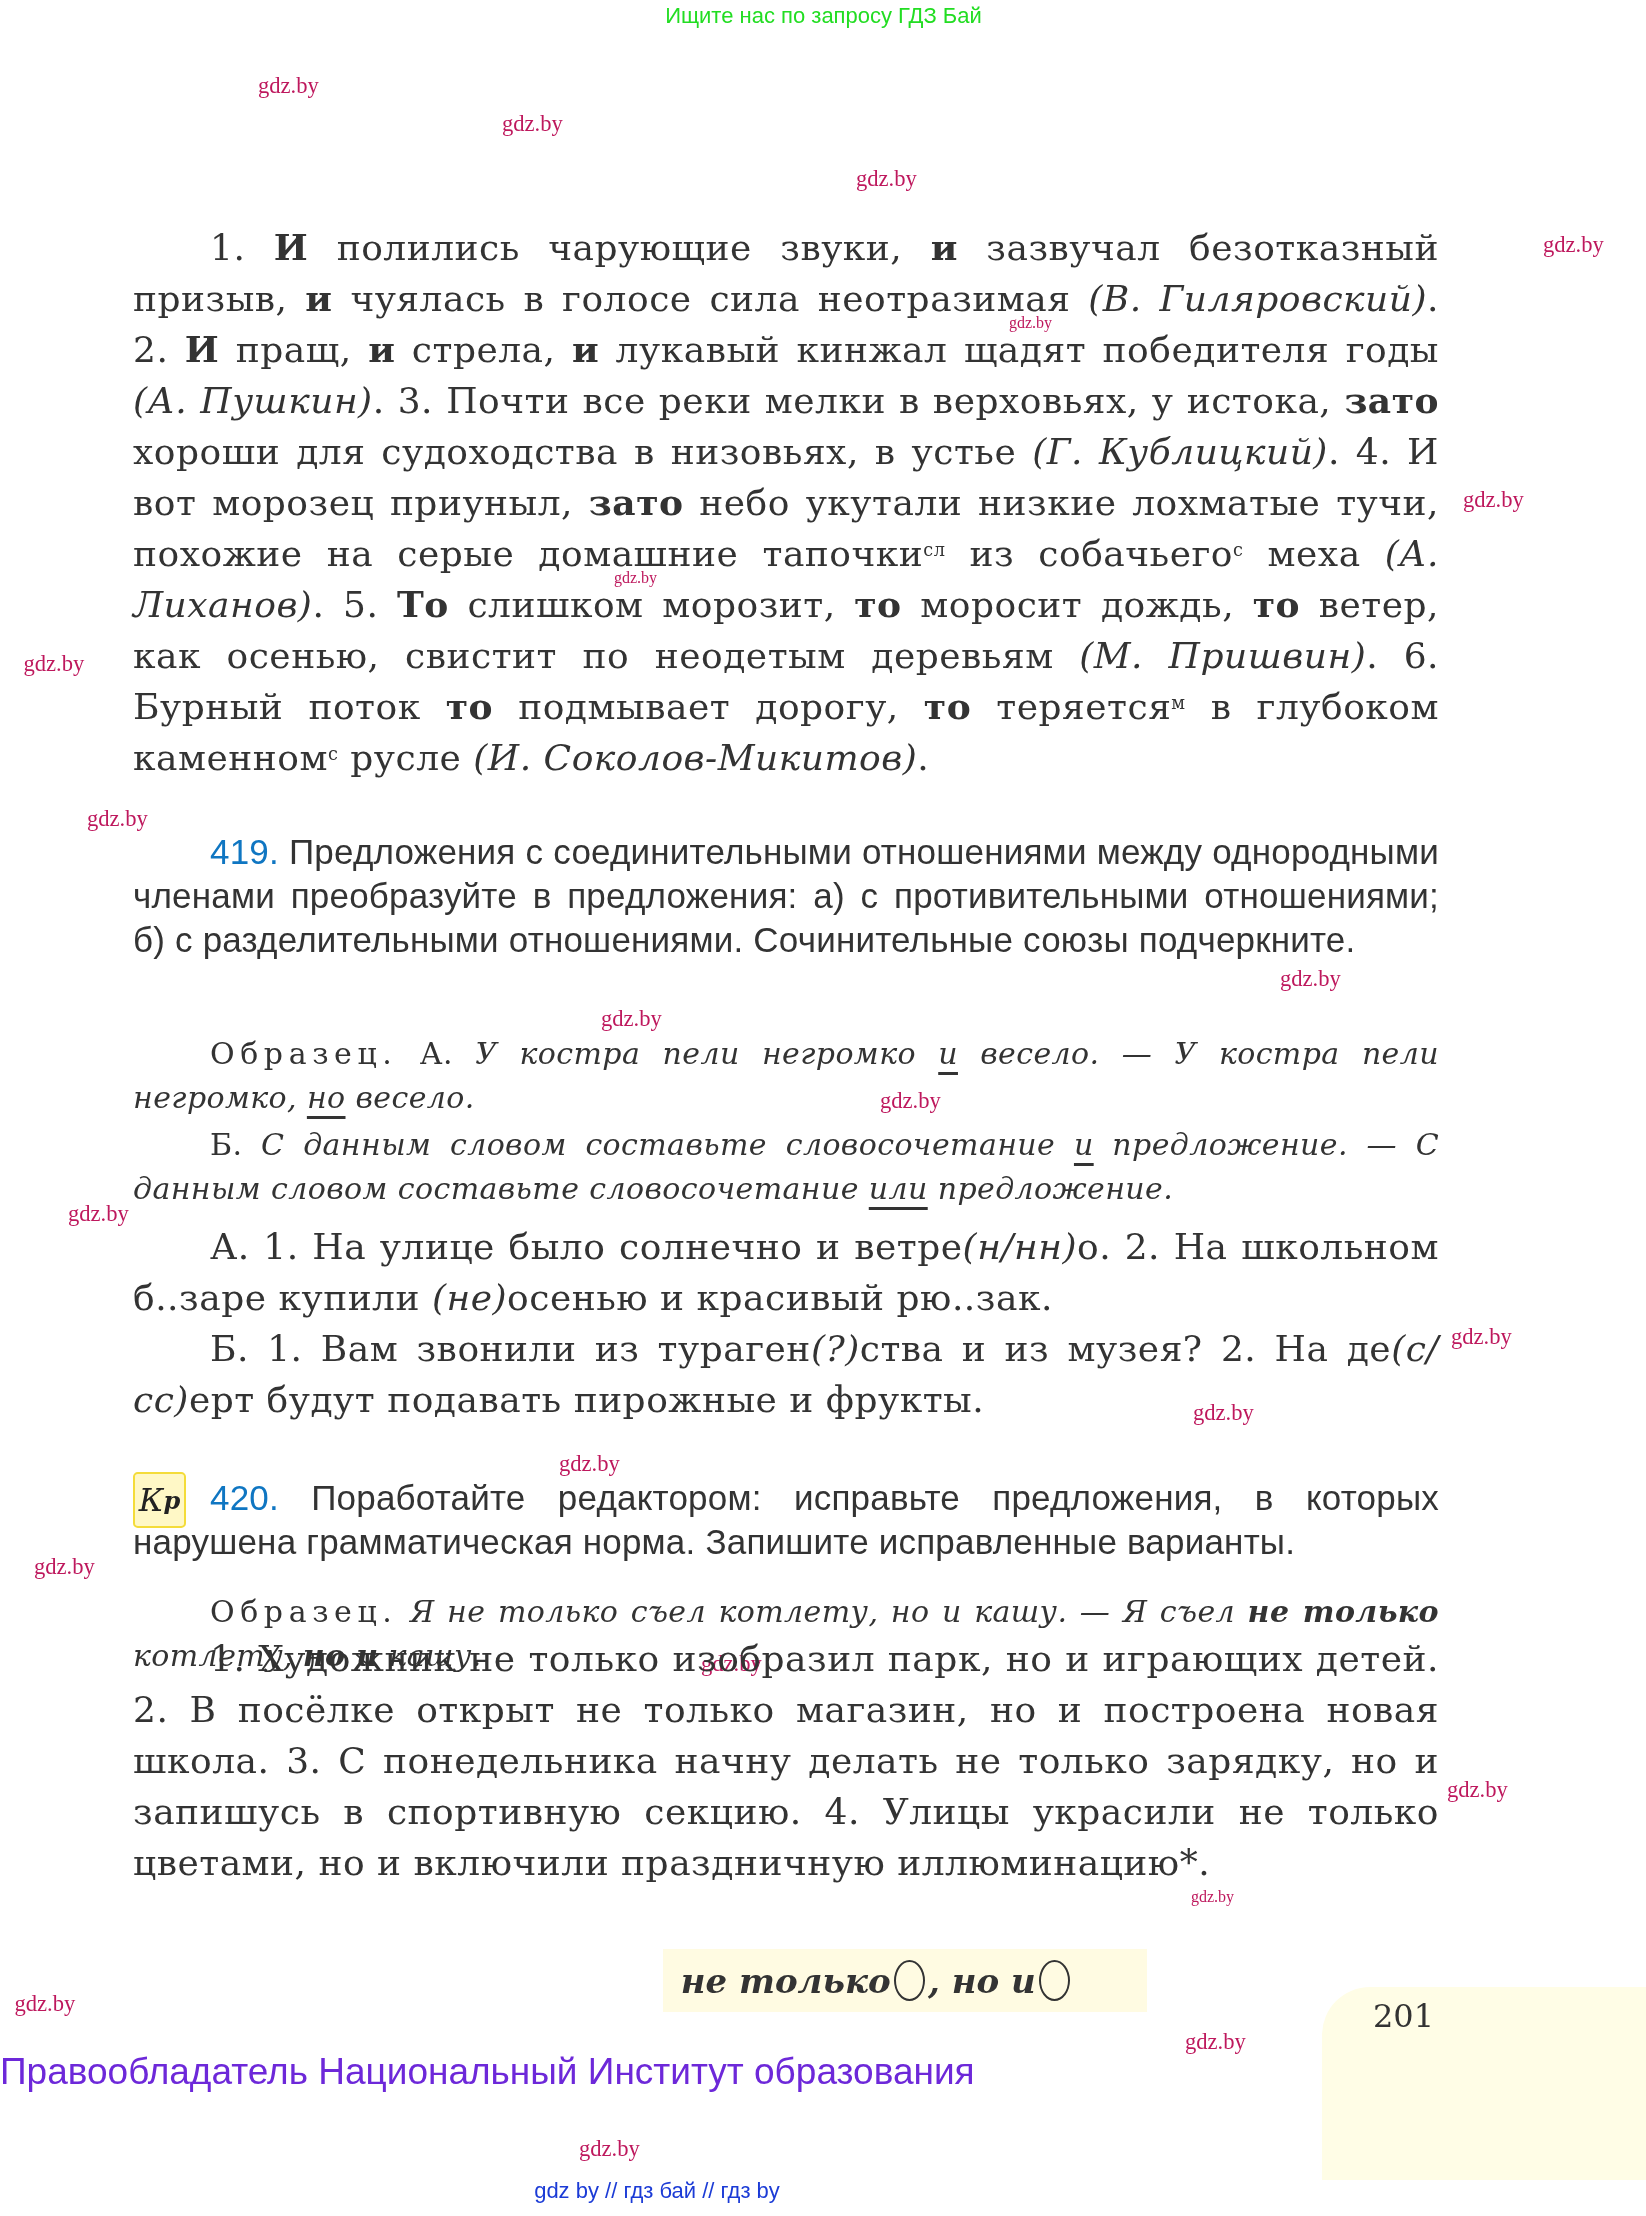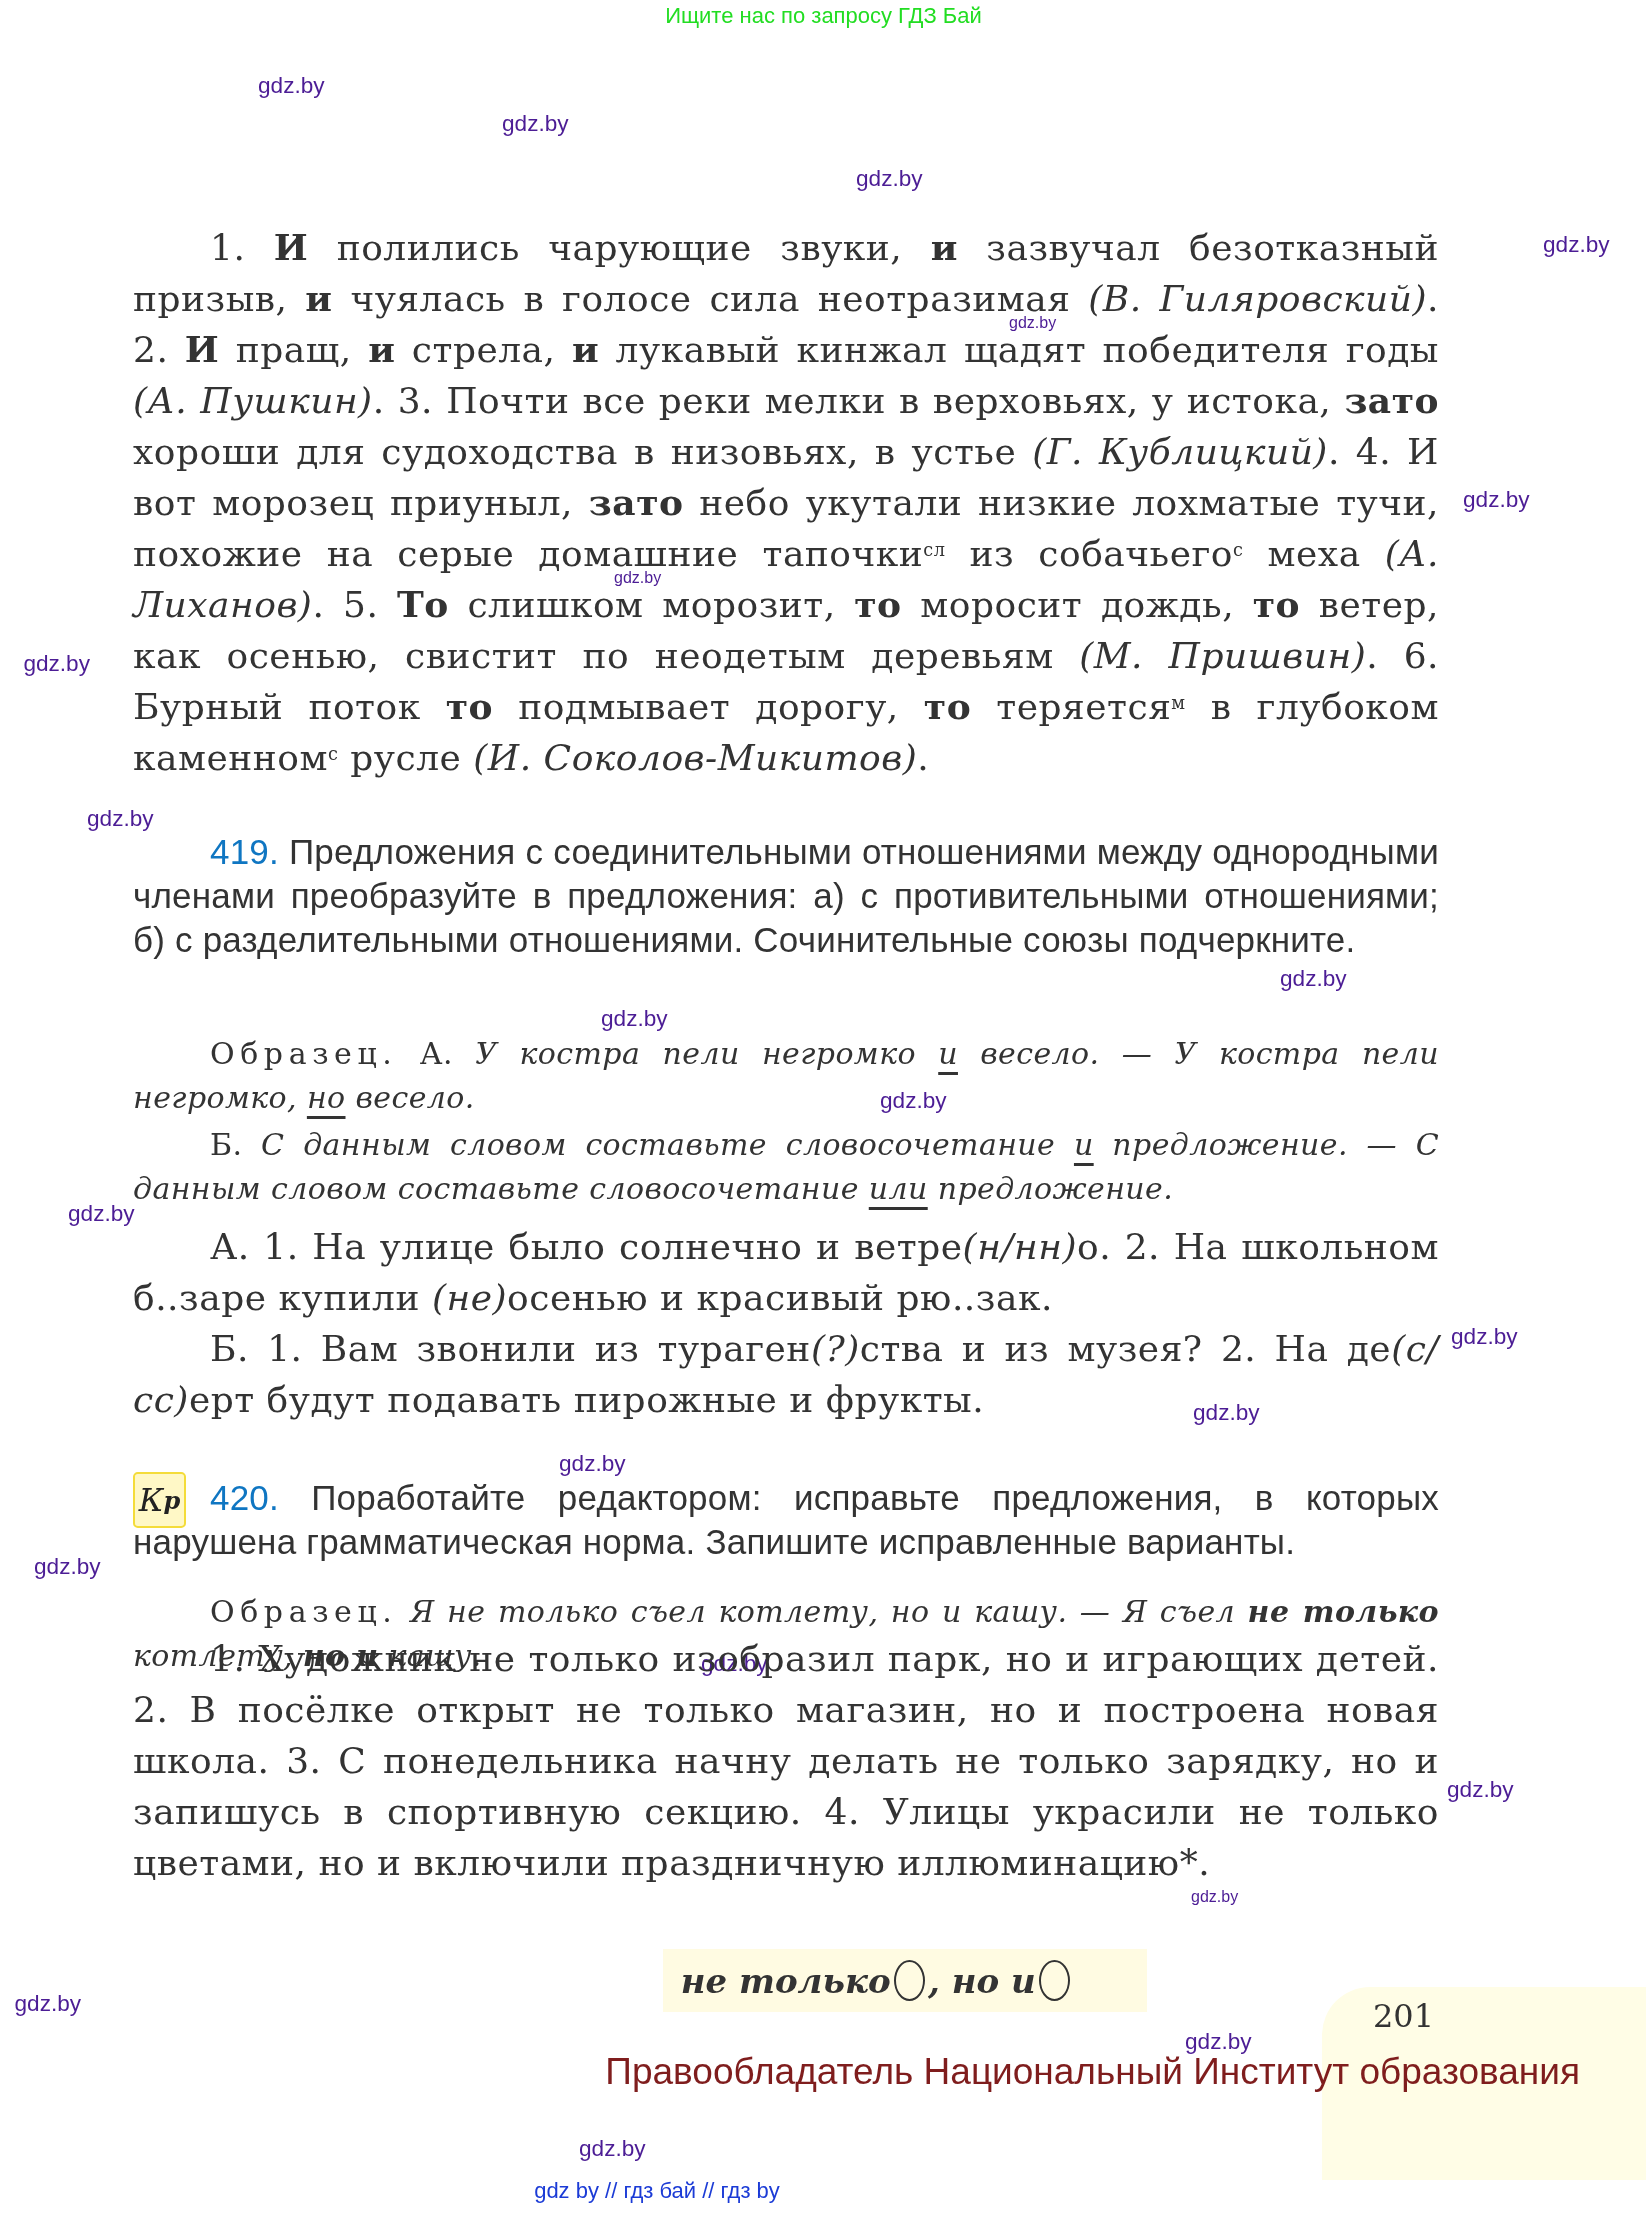--- a/index.html
+++ b/index.html
@@ -1,21 +1,21 @@
 <!DOCTYPE html>
 <html style="font-size:13px"><head>
 <meta charset="utf-8">
 <style>
   html, body { margin:0; padding:0; background:#ffffff; }
   body { width:1647px; height:2216px; position:relative; overflow:hidden;
          font-family:"DejaVu Serif", serif; color:#333333; }
   .abs { position:absolute; }
   .top-banner { top:3.2px; left:0; width:1647px; text-align:center;
                 font-family:"Liberation Sans", sans-serif; font-size:22px; color:#22dd22; }
-  .wm { font-family:Liberation Sans, sans-serif; font-size:22.6px; color:#4c1d95; white-space:nowrap; }
+  .wm { font-family:Liberation Serif, serif; font-size:22.6px; color:#be185d; white-space:nowrap; }
   .wm.sm { font-size:16px; }
   .block { left:133px; width:1306px; }
   .serif-body { font-family:"DejaVu Serif", serif; font-size:36px; line-height:51px;
                 text-align:justify; letter-spacing:0.5px; color:#333; }
   .serif-body p { margin:0; text-indent:77px; }
   .it { font-style:italic; }
   .b { font-weight:bold; }
   sup.s { font-size:17.7px; vertical-align:top; position:relative; top:-3.2px; }
   .task { font-family:"Liberation Sans", sans-serif; font-size:35px; line-height:44px;
           text-align:justify; color:#333; letter-spacing:0.2px; }
@@ -32,22 +32,22 @@
            display:flex; align-items:center; justify-content:center; }
   .badge sub { font-size:24px; font-weight:bold; vertical-align:-8px; }
   .hint { left:663px; top:1949px; width:484px; height:63px; background:#fffbe2;
           font-family:"DejaVu Serif", serif; font-style:italic; font-weight:bold; font-size:34px;
           color:#333; display:flex; align-items:center; padding-left:17.7px; box-sizing:border-box; }
   .circle { display:inline-block; width:27px; height:37px; border:2px solid #333;
             border-radius:50%; vertical-align:middle; margin:0 3.2px; }
   .page-tab { left:1322px; top:1987px; width:325px; height:193px; background:#fffde6;
               border-top-left-radius:48px; }
   .page-num { left:1373px; top:1997px; font-family:"DejaVu Serif", serif; font-size:32px; color:#333; }
-  .copyright { left:0; width:1580px; top:2051px; text-align:right;
-               font-family:"Liberation Sans", sans-serif; font-size:37px; color:#7f1d1d; }
+  .copyright { left:0; width:1580px; top:2051px; text-align:left;
+               font-family:"Liberation Sans", sans-serif; font-size:37px; color:#6d28d9; }
   .footer-links { left:0; width:1314px; top:2178px; text-align:center;
                   font-family:"Liberation Sans", sans-serif; font-size:22px; color:#1b3bd6; }
 </style>
 </head>
 <body>
 
 <div class="abs top-banner">Ищите нас по запросу ГДЗ Бай</div>
 
 <div class="abs wm" style="left:258px;top:73px;">gdz.by</div>
 <div class="abs wm" style="left:502px;top:111px;">gdz.by</div>

